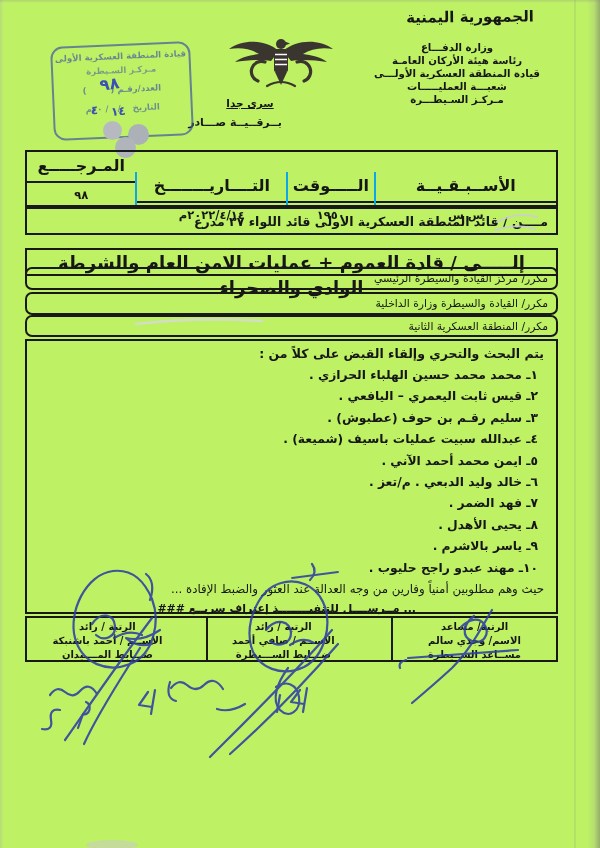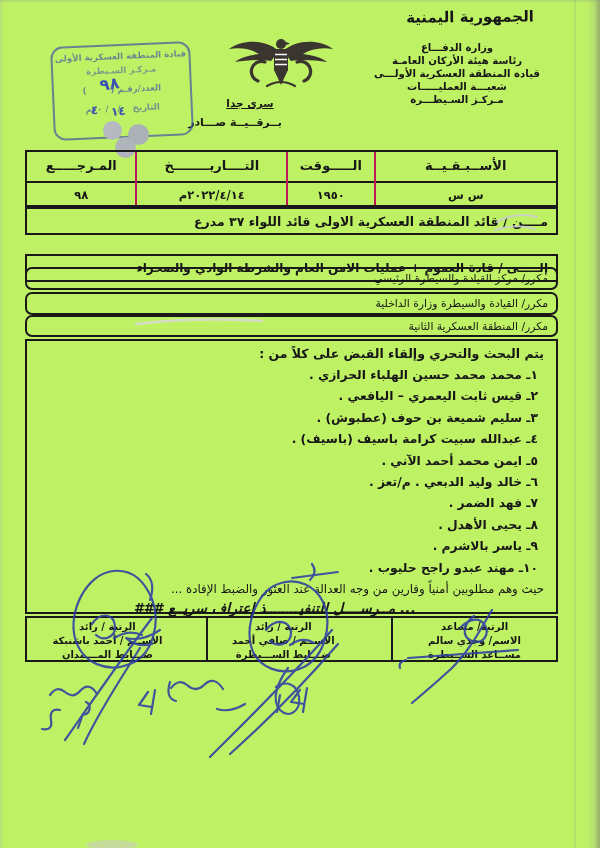--- a/index.html
+++ b/index.html
@@ -35,37 +35,37 @@
   .stamp-day{left:56px;top:60px;font-size:12px;transform:rotate(-4deg);}
   .stamp-month{left:36px;top:58px;font-size:12px;transform:rotate(4deg);}
   .dot{position:absolute;border-radius:50%;}
   .d1{left:103px;top:121px;width:19px;height:19px;background:#b6bac0;}
   .d2{left:128px;top:124px;width:21px;height:21px;background:#acb1b8;}
   .d3{left:115px;top:137px;width:21px;height:21px;background:#b0b5bc;}
   
   .box{position:absolute;left:25px;width:533px;box-sizing:border-box;border:2px solid #191919;}
   .meta{top:150px;height:57px;display:flex;}
   .meta-col{box-sizing:border-box;}
-  .meta-col:not(:last-child){border-left:2px solid #be185d;}
+  .meta-col:not(:last-child){border-left:2px solid #0ea5e9;margin-top:20px;}
   .mh{height:29px;border-bottom:2px solid #191919;line-height:27px;text-align:center;
-      font-weight:bold;font-size:13px;}
+      font-weight:bold;font-size:16px;}
   .mv{height:24px;line-height:24px;text-align:center;font-weight:bold;font-size:11.5px;}
   .c-precedence{flex:0 0 34.5%;} .c-time{flex:0 0 16.5%;} .c-date{flex:0 0 28.5%;} .c-ref{flex:0 0 20.5%;}
   .row{padding:0 8px;}
   .row-from{top:207px;height:28px;line-height:25px;font-size:12.5px;font-weight:bold;}
-  .row-to{top:254px;height:28px;line-height:25px;font-size:12px;font-weight:bold;}
+  .row-to{top:248px;height:28px;line-height:25px;font-size:18px;font-weight:bold;text-align:center;}
   .row-cc{font-size:10.8px;font-weight:normal;border-radius:7px;}
   .row-cc1{top:267px;height:23px;line-height:20px;}
   .row-cc2{top:292px;height:23px;line-height:20px;}
   .row-cc3{top:315px;height:22px;line-height:19px;}
   .bodybox{top:339px;height:275px;padding:2px 12px;}
   .intro{font-size:12.5px;font-weight:bold;height:22px;line-height:22px;}
   .item{font-size:12.3px;font-weight:bold;height:21.4px;line-height:21.4px;padding-right:6px;}
   .note{font-size:11.8px;font-weight:normal;height:20px;line-height:20px;}
-  .closing{font-size:14px;font-weight:bold;height:19px;line-height:19px;padding-right:128px;font-style:italic;}
+  .closing{font-size:11px;font-weight:bold;height:19px;line-height:19px;padding-right:128px;}
   .footer{top:616px;height:46px;display:flex;}
   .sig-col{box-sizing:border-box;padding:2px 8px 0;font-size:10px;font-weight:bold;line-height:13.8px;text-align:center;}
   .sig-col:not(:last-child){border-left:2px solid #191919;}
   .sig-0{flex:0 0 31.2%;} .sig-1{flex:0 0 35%;padding-right:40px;} .sig-2{flex:0 0 33.8%;padding-right:26px;}
   .ink{position:absolute;left:0;top:0;width:600px;height:848px;pointer-events:none;}
 </style>
 </head>
 <body>
 
 <div class="page">
@@ -136,22 +136,22 @@
   <div class="box row row-from">مــــن /  قائد المنطقة العسكرية الاولى قائد اللواء ٣٧ مدرع</div>
   <div class="box row row-to">إلـــــى /  قادة العموم + عمليات الامن العام والشرطة الوادي والصحراء</div>
   <div class="box row row-cc row-cc1">مكرر/ مركز القيادة والسيطرة الرئيسي</div>
   <div class="box row row-cc row-cc2">مكرر/ القيادة والسيطرة وزارة الداخلية</div>
   <div class="box row row-cc row-cc3">مكرر/ المنطقة العسكرية الثانية</div>
 
   <div class="box bodybox">
     <div class="intro">يتم البحث والتحري وإلقاء القبض على كلاً من :</div>
     <div class="item">١ـ محمد محمد حسين الهلباء الحرازي .</div>
     <div class="item">٢ـ قيس ثابت اليعمري – اليافعي .</div>
-    <div class="item">٣ـ سليم شميعة بن حوف (عطبوش) .</div>
-    <div class="item">٤ـ عبدالله سبيت كرامة باسيف (باسيف) .</div>
+    <div class="item">٣ـ سليم رقـم بن حوف (عطبوش) .</div>
+    <div class="item">٤ـ عبدالله سبيت عمليات باسيف (شميعة) .</div>
     <div class="item">٥ـ ايمن محمد أحمد الآني .</div>
     <div class="item">٦ـ خالد وليد الدبعي . م/تعز .</div>
     <div class="item">٧ـ فهد الضمر .</div>
     <div class="item">٨ـ يحيى الأهدل .</div>
     <div class="item">٩ـ ياسر بالاشرم .</div>
     <div class="item">١٠ـ مهند عبدو راجح حليوب .</div>
     <div class="note">حيث وهم مطلوبين أمنياً وفارين من وجه العدالة عند العثور والضبط الإفادة ...</div>
     <div class="closing">... مــرســــل للتنفيــــــــذ إعتراف سريــع  ###</div>
   </div>
 

